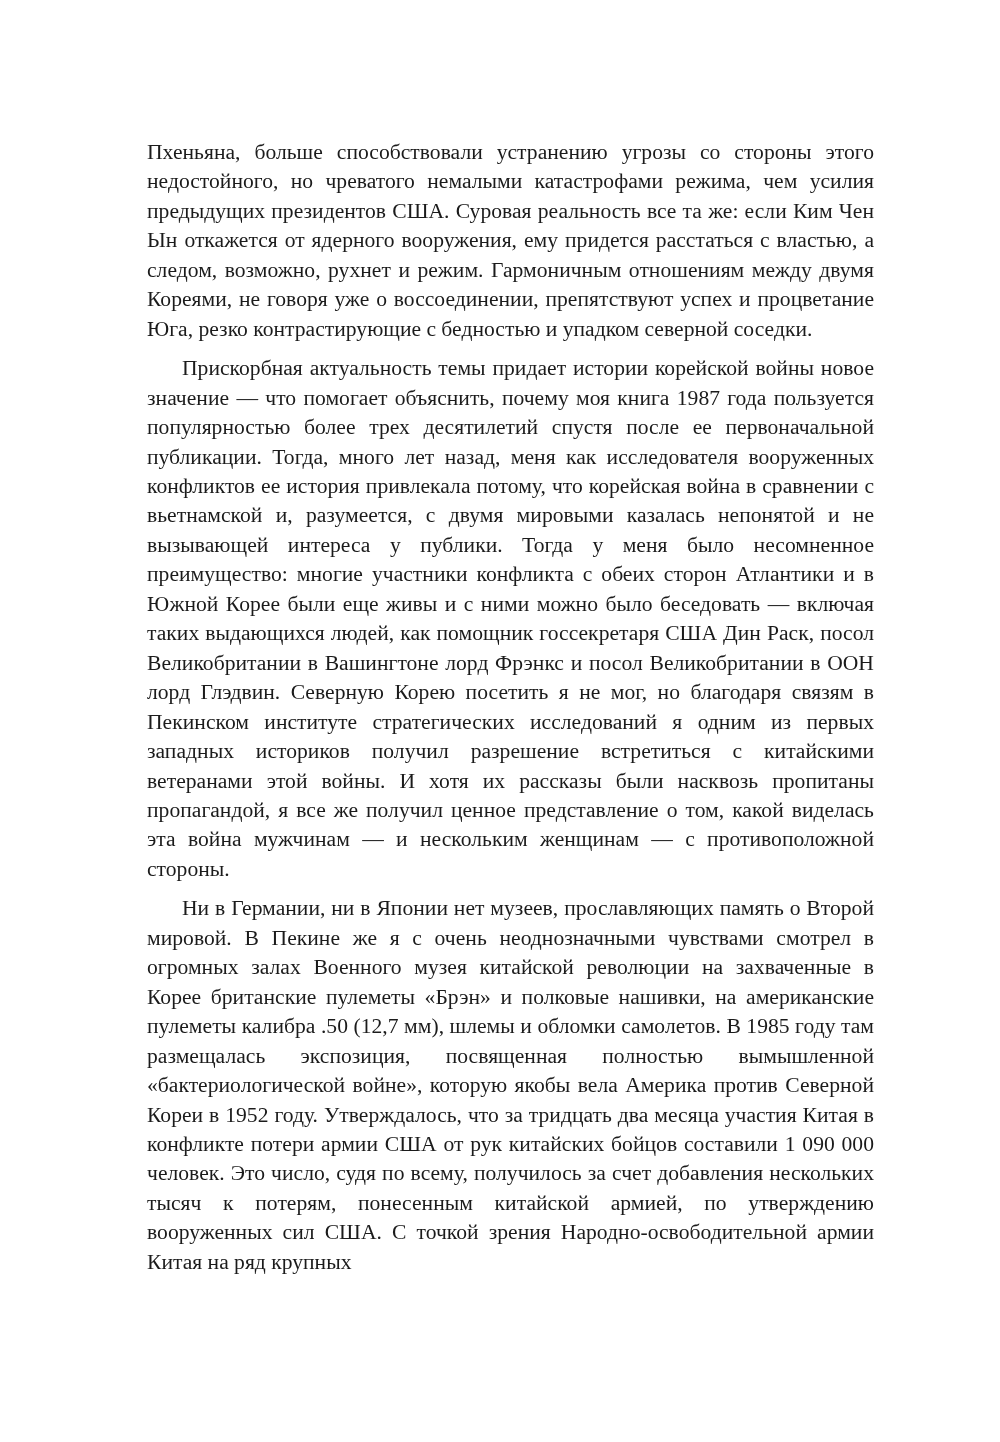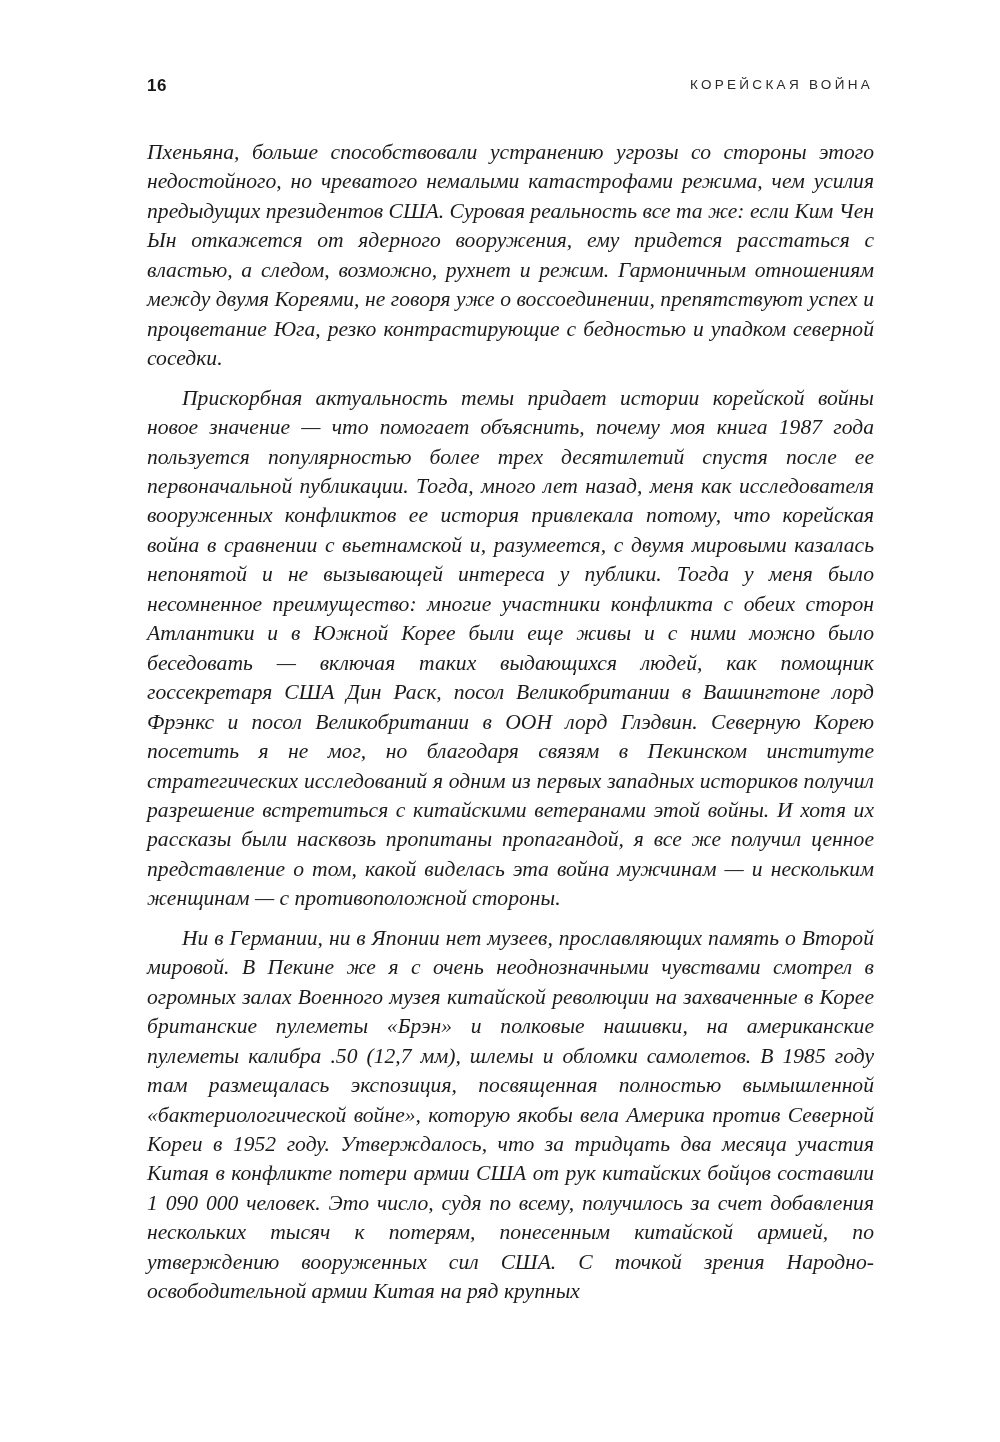--- a/index.html
+++ b/index.html
@@ -58,21 +58,20 @@
     line-height: 1;
     white-space: nowrap;
   }
 
   
   .text-block {
     position: absolute;
     left: 147px;
     top: 138px;
     width: 727px;
-    font-style: italic;
   }
 
   .body-par {
     margin: 0;
     font-size: 21.6px;
     line-height: 29.45px;
     text-align: justify;
     text-justify: inter-word;
     hyphens: manual;
     -webkit-hyphens: manual;
@@ -92,24 +91,20 @@
 
   .body-par + .body-par {
     margin-top: 10px;
   }
 </style>
 </head>
 <body>
 
 <div class="page">
 
-  <div class="running-head">
-    <span class="folio">16</span>
-    <span class="running-title">КОРЕЙСКАЯ ВОЙНА</span>
-  </div>
 
   <div class="text-block">
     <p class="body-par">Пхеньяна, больше способствовали устранению угрозы со стороны этого недостойного, но чреватого немалыми катастрофами режима, чем усилия предыдущих президентов США. Суровая реальность все та же: если Ким Чен Ын откажется от ядерного вооружения, ему придется расстаться с властью, а следом, возможно, рухнет и режим. Гармоничным отношениям между двумя Кореями, не говоря уже о воссоединении, препятствуют успех и процветание Юга, резко контрастирующие с бедностью и упадком северной соседки.</p>
     <p class="body-par indent">Прискорбная актуальность темы придает истории корейской войны новое значение — что помогает объяснить, почему моя книга 1987 года пользуется популярностью более трех десятилетий спустя после ее первоначальной публикации. Тогда, много лет назад, меня как исследователя вооруженных конфликтов ее история привлекала потому, что корейская война в сравнении с вьетнамской и, разумеется, с двумя мировыми казалась непонятой и не вызывающей интереса у публики. Тогда у меня было несомненное преимущество: многие участники конфликта с обеих сторон Атлантики и в Южной Корее были еще живы и с ними можно было беседовать — включая таких выдающихся людей, как помощник госсекретаря США Дин Раск, посол Великобритании в Вашингтоне лорд Фрэнкс и посол Великобритании в ООН лорд Глэдвин. Северную Корею посетить я не мог, но благодаря связям в Пекинском институте стратегических исследований я одним из первых западных историков получил разрешение встретиться с китайскими ветеранами этой войны. И хотя их рассказы были насквозь пропитаны пропагандой, я все же получил ценное представление о том, какой виделась эта война мужчинам — и нескольким женщинам — с противоположной стороны.</p>
     <p class="body-par indent continues">Ни в Германии, ни в Японии нет музеев, прославляющих память о Второй мировой. В Пекине же я с очень неоднозначными чувствами смотрел в огромных залах Военного музея китайской революции на захваченные в Корее британские пулеметы «Брэн» и полковые нашивки, на американские пулеметы калибра .50 (12,7 мм), шлемы и обломки самолетов. В 1985 году там размещалась экспозиция, посвященная полностью вымышленной «бактериологической войне», которую якобы вела Америка против Северной Кореи в 1952 году. Утверждалось, что за тридцать два месяца участия Китая в конфликте потери армии США от рук китайских бойцов составили 1 090 000 человек. Это число, судя по всему, получилось за счет добавления нескольких тысяч к потерям, понесенным китайской армией, по утверждению вооруженных сил США. С точкой зрения Народно-освободительной армии Китая на ряд крупных</p>
   </div>
 
 </div>
 
 </body></html>

